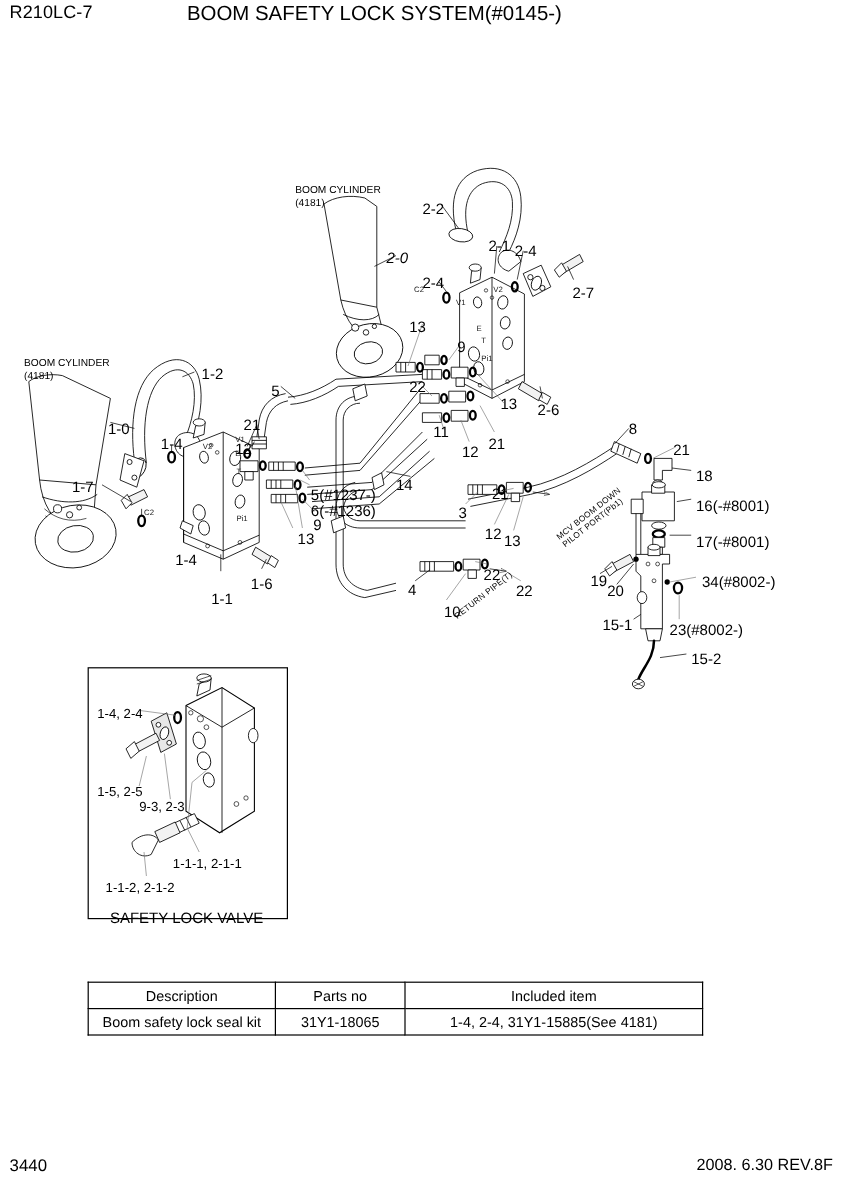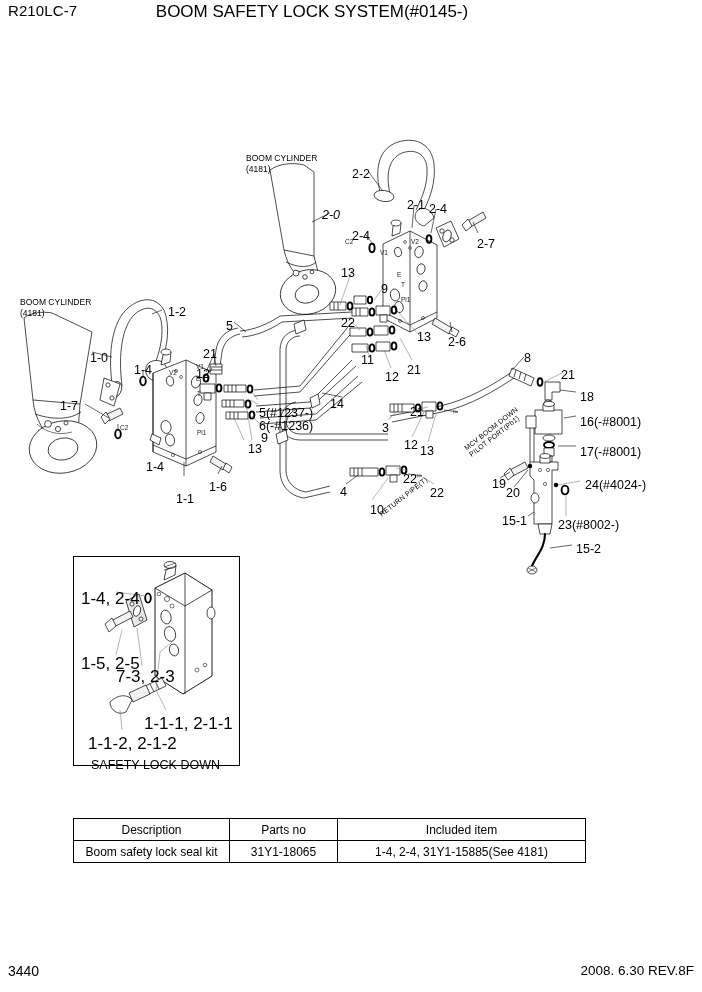--- a/index.html
+++ b/index.html
@@ -5,21 +5,21 @@
   html,body{margin:0;padding:0;background:#fff;}
   body{width:702px;height:992px;position:relative;overflow:hidden;
        font-family:"Liberation Sans",sans-serif;color:#000;}
   .page{position:absolute;left:0;top:0;width:702px;height:992px;}
   .abs{position:absolute;}
   
   #model{left:8px;top:2px;font-size:15px;letter-spacing:.1px;white-space:nowrap;}
   #title{left:0;top:2px;width:624px;text-align:center;font-size:17px;white-space:nowrap;}
   
   .lbl{font-size:12.5px;white-space:nowrap;line-height:1.06;}
-  .lbl2{font-size:17px;white-space:nowrap;line-height:1.12;}
+  .lbl2{font-size:11px;white-space:nowrap;line-height:1.12;}
   .port{font-size:6.5px;white-space:nowrap;color:#222;}
   .cylname{font-size:8.5px;white-space:nowrap;line-height:1.25;}
   .flowtxt{font-size:7px;white-space:nowrap;line-height:1.2;letter-spacing:.2px;}
   
   svg.draw{position:absolute;left:0;top:0;width:702px;height:992px;overflow:visible;}
   .ln{stroke:#000;stroke-width:.7;fill:none;}
   .thin{stroke:#000;stroke-width:.55;fill:none;}
   .lead{stroke:#000;stroke-width:.6;fill:none;}
   .leadg{stroke:#777;stroke-width:.55;fill:none;}
   .wh{fill:#fff;stroke:#000;stroke-width:.7;}
@@ -459,35 +459,35 @@
       <div class="abs lbl" style="left: 370px; top: 504px;">10</div>
       <div class="abs lbl" style="left: 403px; top: 473px;">22</div>
       <div class="abs lbl" style="left: 430px; top: 487px;">22</div>
       <div class="abs lbl" style="left: 524px; top: 352px;">8</div>
       <div class="abs lbl" style="left: 561px; top: 369px;">21</div>
       <div class="abs lbl" style="left: 580px; top: 391px;">18</div>
       <div class="abs lbl" style="left: 580px; top: 416px;">16(-#8001)</div>
       <div class="abs lbl" style="left: 580px; top: 446px;">17(-#8001)</div>
       <div class="abs lbl" style="left: 492px; top: 478px;">19</div>
       <div class="abs lbl" style="left: 506px; top: 487px;">20</div>
-      <div class="abs lbl" style="left: 585px; top: 479px;">24(#4024-)</div>
+      <div class="abs lbl" style="left: 585px; top: 479px;">34(#8002-)</div>
       <div class="abs lbl" style="left: 558px; top: 519px;">23(#8002-)</div>
       <div class="abs lbl" style="left: 502px; top: 515px;">15-1</div>
       <div class="abs lbl" style="left: 576px; top: 543px;">15-2</div>
     </div>
 
   <div class="abs" id="detail-frame"></div>
   <div id="detail-callout-layer">
       <div class="abs lbl2" style="left: 81px; top: 589px;">1-4, 2-4</div>
       <div class="abs lbl2" style="left: 81px; top: 654px;">1-5, 2-5</div>
-      <div class="abs lbl2" style="left: 116px; top: 667px;">7-3, 2-3</div>
+      <div class="abs lbl2" style="left: 116px; top: 667px;">9-3, 2-3</div>
       <div class="abs lbl2" style="left: 144px; top: 714px;">1-1-1, 2-1-1</div>
       <div class="abs lbl2" style="left: 88px; top: 734px;">1-1-2, 2-1-2</div>
     </div>
-  <div class="abs" id="detail-caption">SAFETY LOCK DOWN</div>
+  <div class="abs" id="detail-caption">SAFETY LOCK VALVE</div>
 
   <table id="parts-table" class="abs">
     <colgroup>
         <col class="c1">
         <col class="c2">
         <col class="c3">
       </colgroup>
     <thead>
       <tr class="head">
         <td>Description</td>

